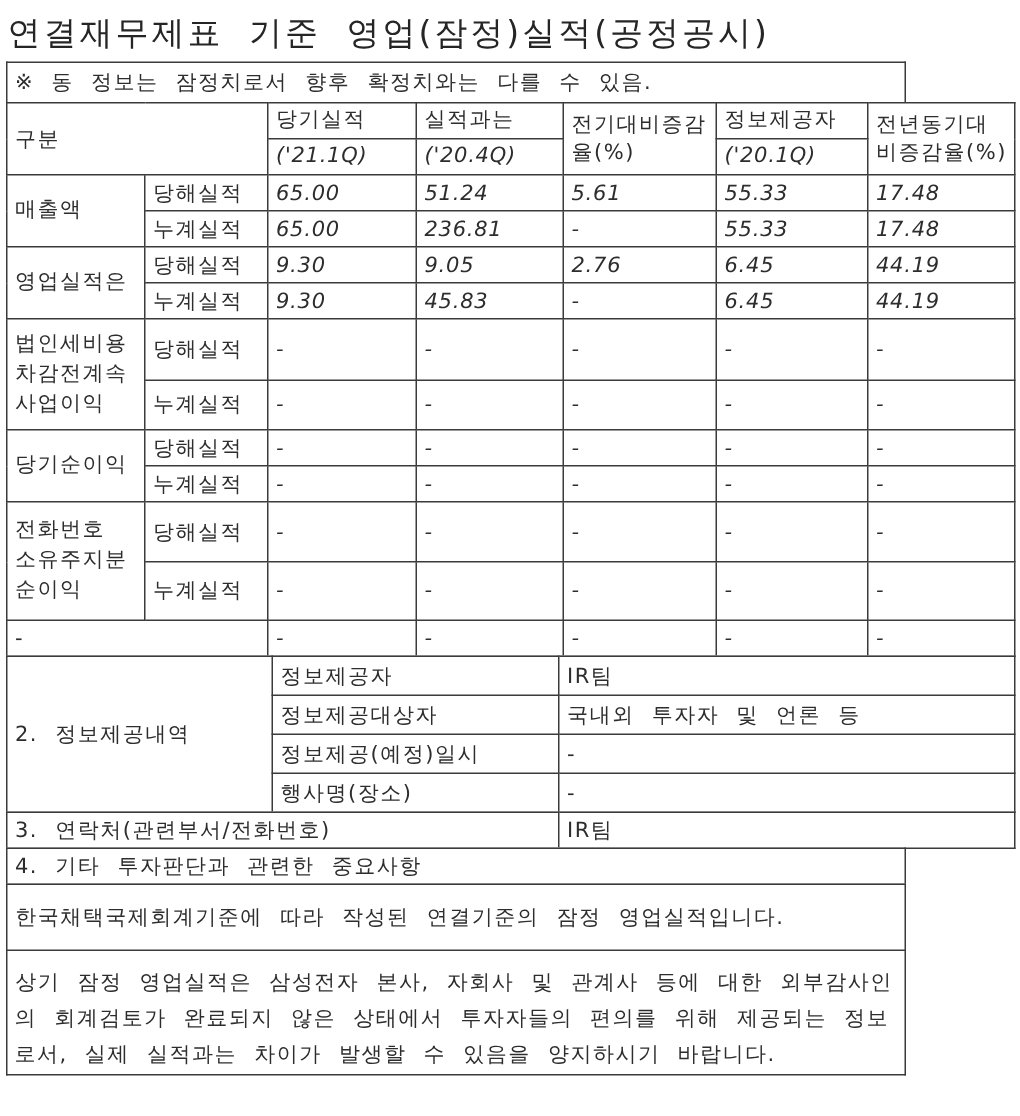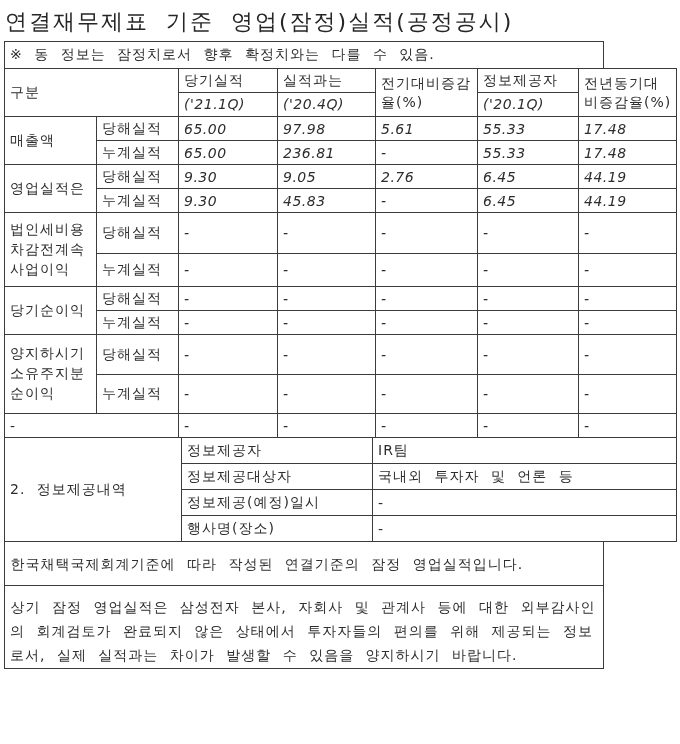--- a/index.html
+++ b/index.html
@@ -81,21 +81,21 @@
     <tr class="r24">
       <td class="hdr num">('21.1Q)</td>
       <td class="hdr num">('20.4Q)</td>
       <td class="hdr num">('20.1Q)</td>
     </tr>
 
     <tr class="r24">
       <td rowspan="2" class="glabel">매출액</td>
       <td>당해실적</td>
       <td class="num">65.00</td>
-      <td class="num">97.98</td>
+      <td class="num">51.24</td>
       <td class="num">5.61</td>
       <td class="num">55.33</td>
       <td class="num">17.48</td>
     </tr>
     <tr class="r24">
       <td>누계실적</td>
       <td class="num">65.00</td>
       <td class="num">236.81</td>
       <td class="num">-</td>
       <td class="num">55.33</td>
@@ -150,21 +150,21 @@
     <tr class="r24">
       <td>누계실적</td>
       <td class="num">-</td>
       <td class="num">-</td>
       <td class="num">-</td>
       <td class="num">-</td>
       <td class="num">-</td>
     </tr>
 
     <tr class="r40">
-      <td rowspan="2" class="glabel">양지하시기 소유주지분 순이익</td>
+      <td rowspan="2" class="glabel">전화번호 소유주지분 순이익</td>
       <td>당해실적</td>
       <td class="num">-</td>
       <td class="num">-</td>
       <td class="num">-</td>
       <td class="num">-</td>
       <td class="num">-</td>
     </tr>
     <tr class="r39">
       <td>누계실적</td>
       <td class="num">-</td>
@@ -205,21 +205,40 @@
       <td>정보제공(예정)일시</td>
       <td>-</td>
     </tr>
     <tr class="r26">
       <td>행사명(장소)</td>
       <td>-</td>
     </tr>
   </tbody>
     </table>
 
-
+  <table class="t">
+    <colgroup>
+        <col style="width:368px">
+        <col style="width:304px">
+      </colgroup>
+    <tbody>
+        <tr class="r24">
+      <td>3. 연락처(관련부서/전화번호)</td>
+      <td>IR팀</td>
+    </tr>
+  </tbody>
+    </table>
+
+  <table class="t">
+    <tbody>
+        <tr class="r24">
+      <td>4. 기타 투자판단과 관련한 중요사항</td>
+    </tr>
+  </tbody>
+    </table>
 
   <table class="t">
     <tbody>
         <tr class="r44">
       <td class="note-cell">- 한국채택국제회계기준에 따라 작성된 연결기준의 잠정 영업실적입니다.</td>
     </tr>
     <tr class="r83">
       <td class="note-cell second">- 상기 잠정 영업실적은 삼성전자 본사, 자회사 및 관계사 등에 대한 외부감사인의 회계검토가 완료되지 않은 상태에서 투자자들의 편의를 위해 제공되는 정보로서, 실제 실적과는 차이가 발생할 수 있음을 양지하시기 바랍니다.</td>
     </tr>
   </tbody>

